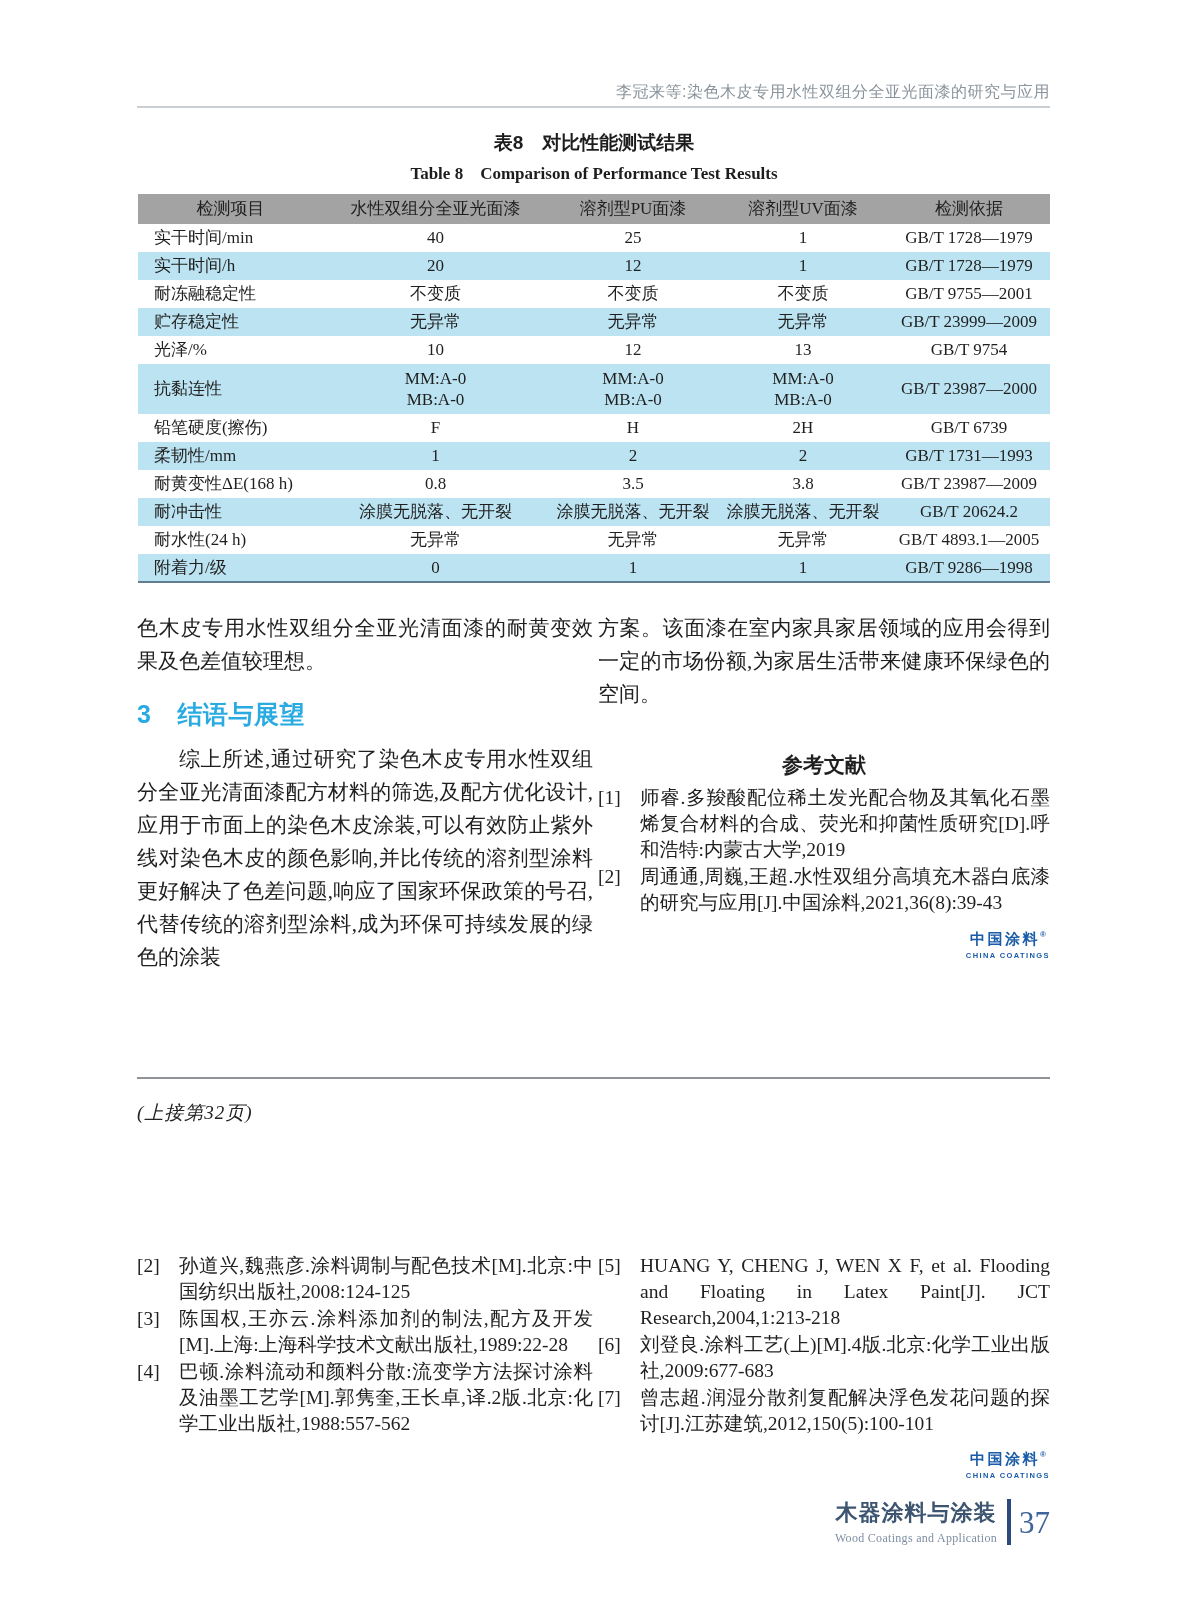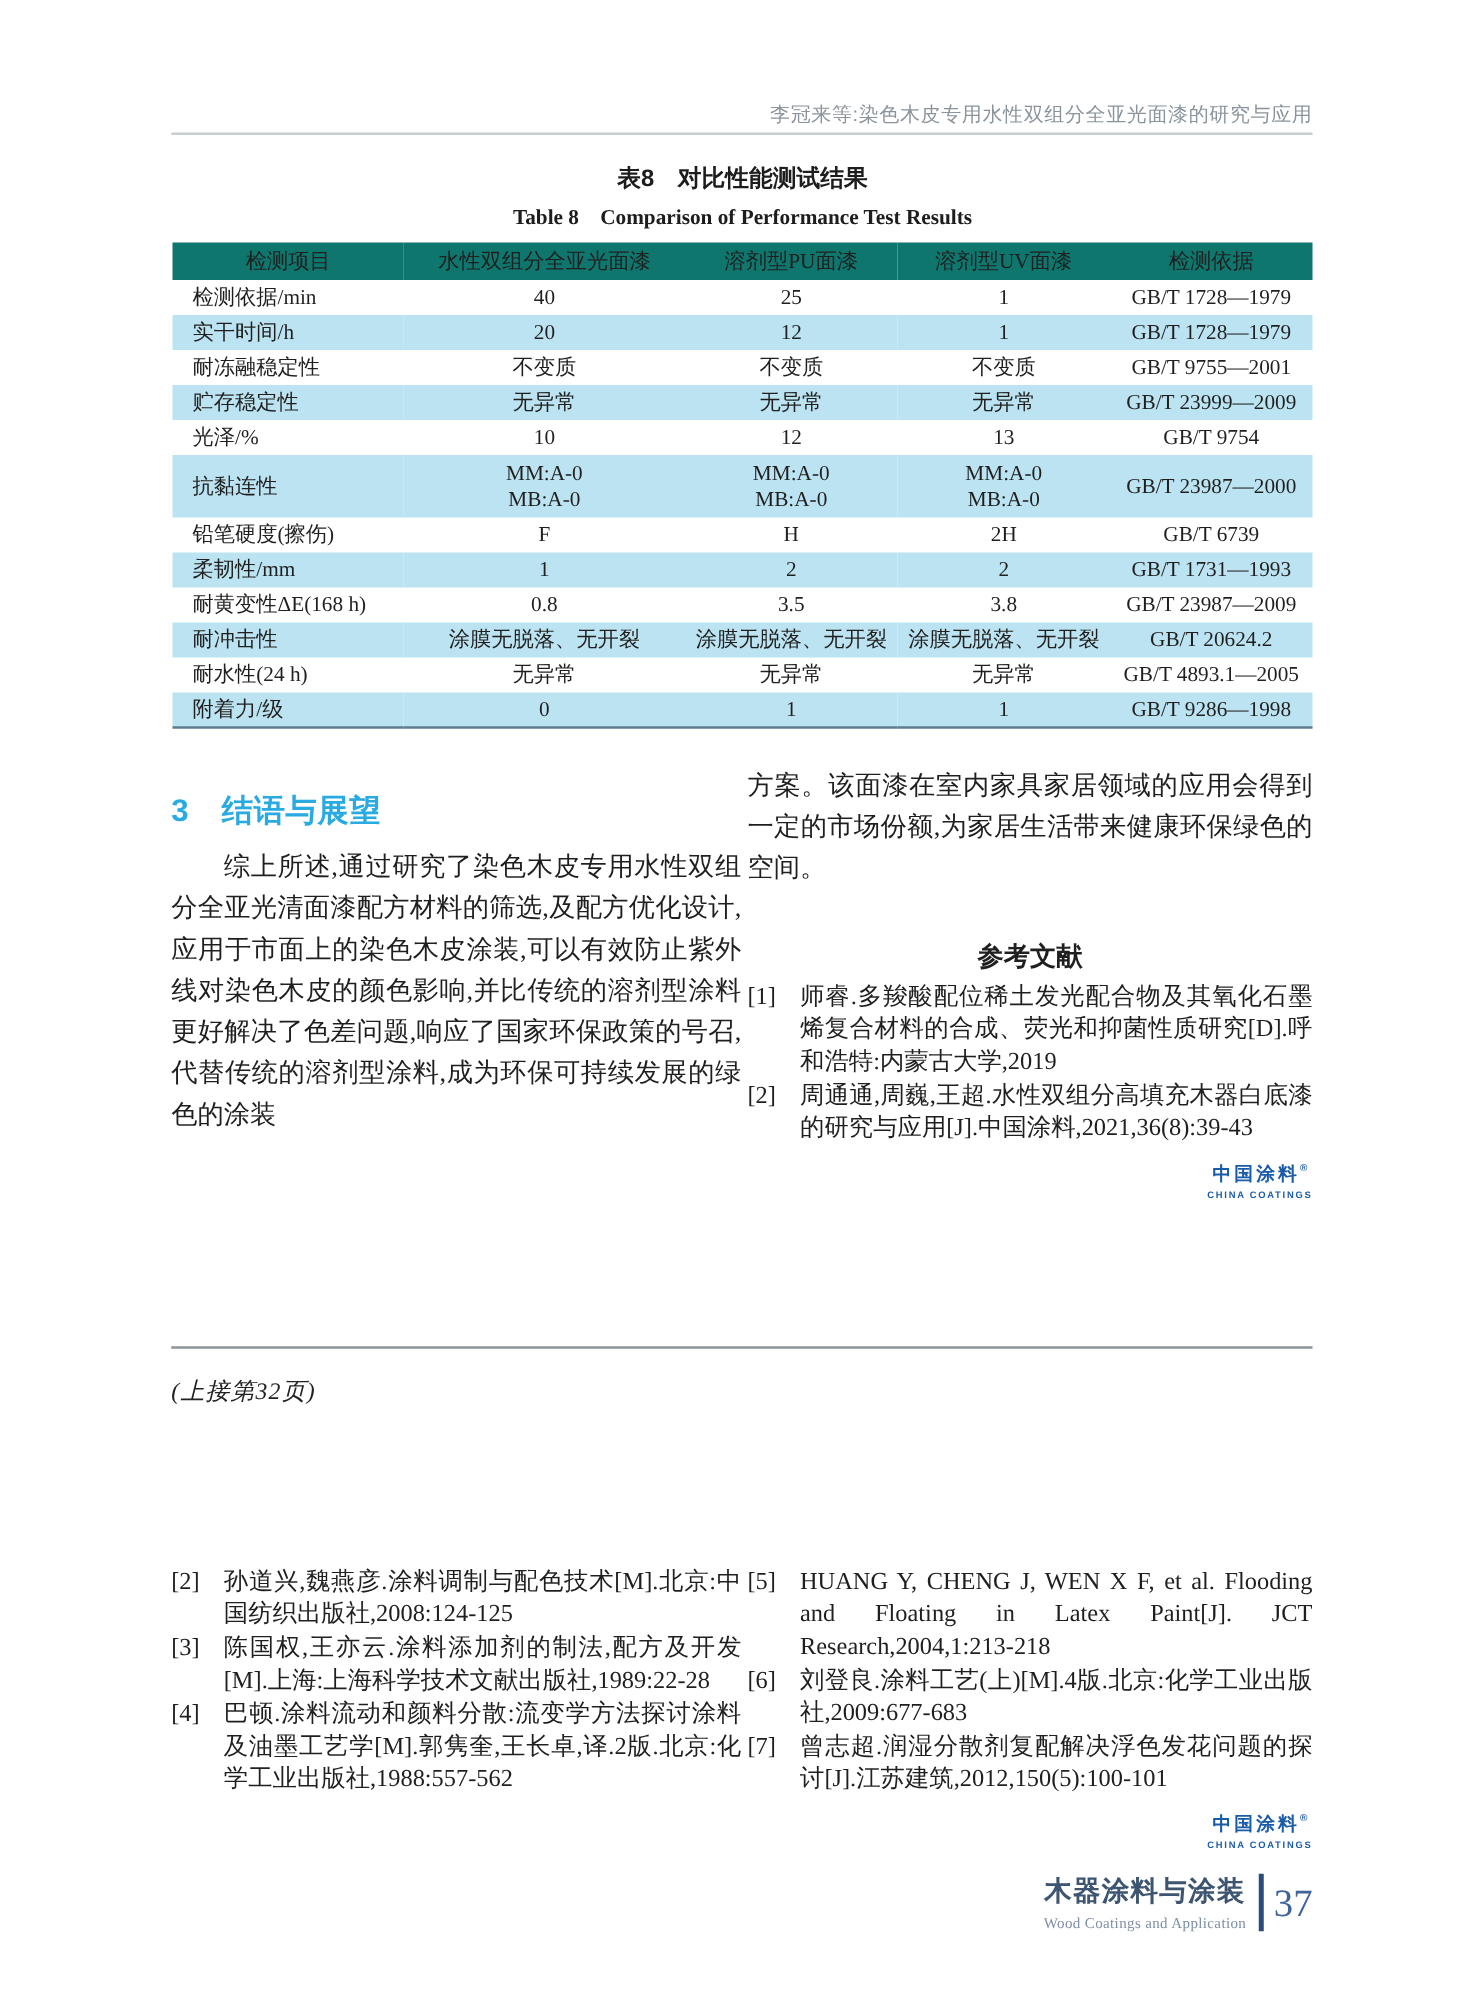--- a/index.html
+++ b/index.html
@@ -20,21 +20,21 @@
 
   
   .table-wrap { top:130px; left:138px; width:912px; }
   .t-title-cn {
     text-align:center; font-family:"Liberation Sans","DejaVu Sans",sans-serif;
     font-weight:bold; font-size:19px; color:#1d1d1d;
   }
   .t-title-en { text-align:center; font-weight:bold; font-size:17px; margin-top:6px; color:#1d1d1d; }
   table.perf { width:100%; border-collapse:collapse; margin-top:9px; font-size:17px; border-bottom:2px solid #5f7e90; }
   table.perf th {
-    background:#0f766e; height:30px; font-weight:normal; text-align:center; line-height:1.15;
+    background:#a3a3a3; height:30px; font-weight:normal; text-align:center; line-height:1.15;
   }
   table.perf td { height:28px; text-align:center; white-space:pre-line; line-height:1.25; }
   table.perf tbody tr:nth-child(even) td { background:#bce3f1; }
   table.perf tbody td:first-child { text-align:left; padding-left:16px; }
   table.perf tr.tall td { height:50px; }
 
   
   .col-left  { top:612px; left:137px; width:456px; }
   .col-right { top:612px; left:598px; width:452px; }
   .para { font-size:21px; line-height:33px; text-align:justify; }
@@ -103,21 +103,21 @@
       <tr>
         <th>检测项目</th>
         <th>水性双组分全亚光面漆</th>
         <th>溶剂型PU面漆</th>
         <th>溶剂型UV面漆</th>
         <th>检测依据</th>
       </tr>
     </thead>
     <tbody>
       <tr>
-        <td>检测依据/min</td>
+        <td>实干时间/min</td>
         <td>40</td>
         <td>25</td>
         <td>1</td>
         <td>GB/T 1728—1979</td>
       </tr>
       <tr>
         <td>实干时间/h</td>
         <td>20</td>
         <td>12</td>
         <td>1</td>
@@ -194,20 +194,21 @@
         <td>0</td>
         <td>1</td>
         <td>1</td>
         <td>GB/T 9286—1998</td>
       </tr>
     </tbody>
   </table>
 </div>
 
 <div class="abs col-left">
+  <p class="para">色木皮专用水性双组分全亚光清面漆的耐黄变效果及色差值较理想。</p>
   <div class="sec-head">
     <span class="sec-no">3</span><span class="sec-title">结语与展望</span>
   </div>
   <p class="para indent sec-body">综上所述,通过研究了染色木皮专用水性双组分全亚光清面漆配方材料的筛选,及配方优化设计,应用于市面上的染色木皮涂装,可以有效防止紫外线对染色木皮的颜色影响,并比传统的溶剂型涂料更好解决了色差问题,响应了国家环保政策的号召,代替传统的溶剂型涂料,成为环保可持续发展的绿色的涂装</p>
 </div>
 
 <div class="abs col-right">
   <p class="para">方案。该面漆在室内家具家居领域的应用会得到一定的市场份额,为家居生活带来健康环保绿色的空间。</p>
   <div class="refs-head">参考文献</div>
   <div class="ref">

